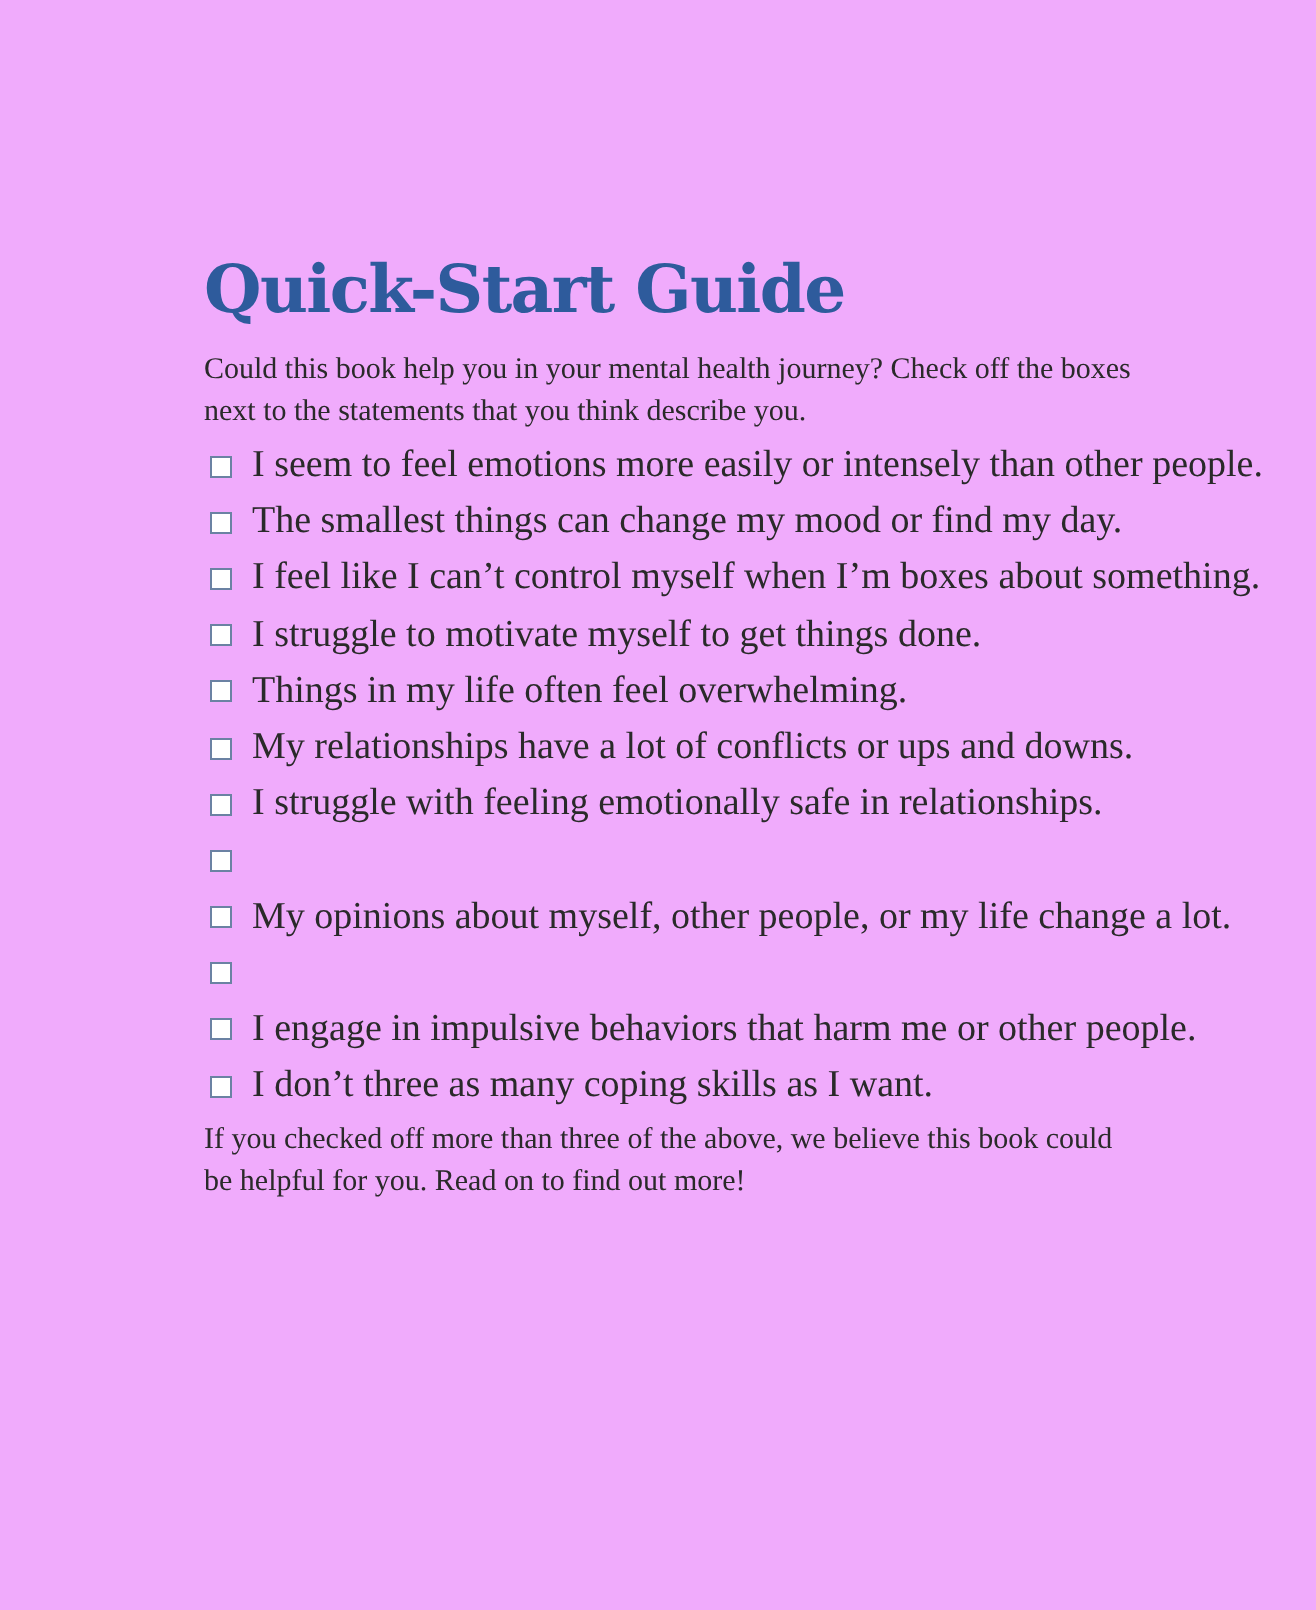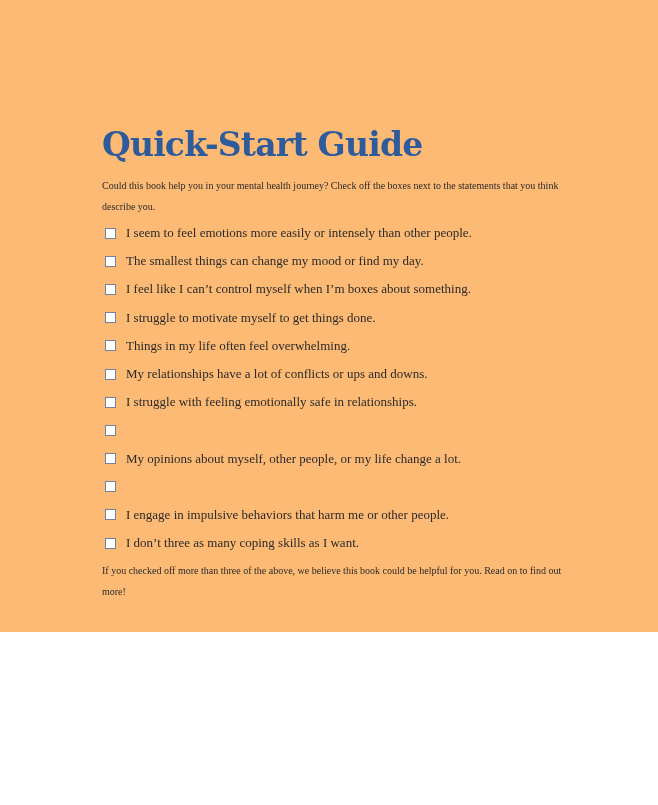--- a/index.html
+++ b/index.html
@@ -11,62 +11,62 @@
       width: 658px;
       height: 805px;
       position: relative;
       overflow: hidden;
       font-family: "DejaVu Serif", "Liberation Serif", serif;
     }
     .page {
       position: absolute;
       left: 0; top: 0;
       width: 658px;
-      height: 632px;
-      background: #fdba74;
+      height: 805px;
+      background: #f0abfc;
     }
     .title {
       position: absolute;
       left: 102px;
       top: 121px;
       margin: 0;
       font-family: "DejaVu Serif", "Liberation Serif", serif;
       font-weight: bold;
       font-size: 33px;
       letter-spacing: -0.8px;
       color: #2e5b9c;
       line-height: 48px;
       white-space: nowrap;
     }
     .intro, .outro {
       position: absolute;
       left: 102px;
       width: 470px;
       margin: 0;
       font-family: "Liberation Serif", "DejaVu Serif", serif;
-      font-size: 10px;
+      font-size: 15px;
       line-height: 21px;
       color: #2a2a2a;
     }
     .intro { top: 175px; }
     .outro { top: 560px; }
     .checklist {
       position: absolute;
       left: 105px;
       top: 219px;
       margin: 0;
       padding: 0;
       list-style: none;
     }
     .check-item {
       display: flex;
       align-items: center;
       height: 28.2px;
       font-family: "Liberation Serif", "DejaVu Serif", serif;
-      font-size: 13px;
+      font-size: 19px;
       color: #2a2a2a;
       white-space: nowrap;
     }
     .checkbox {
       width: 9px;
       height: 9px;
       border: 1.3px solid #6b82a3;
       background: #ffffff;
       margin-right: 10px;
       flex: 0 0 auto;

